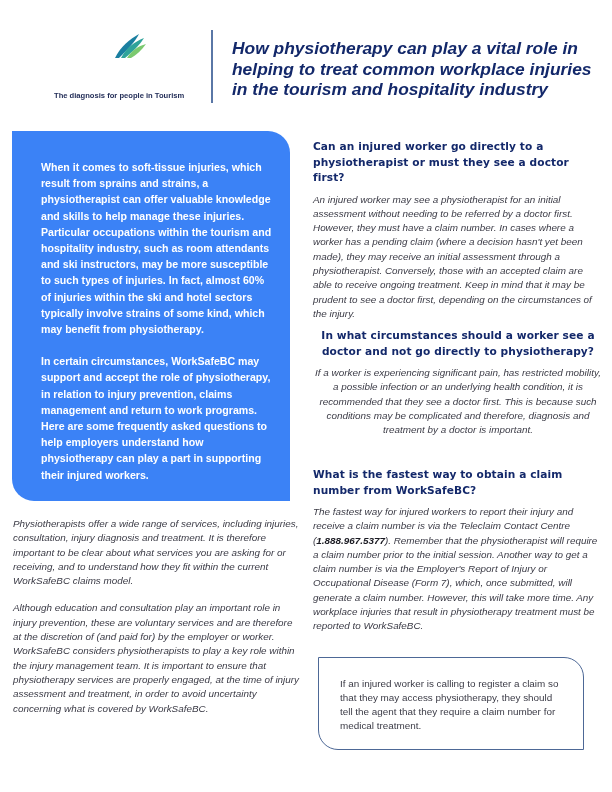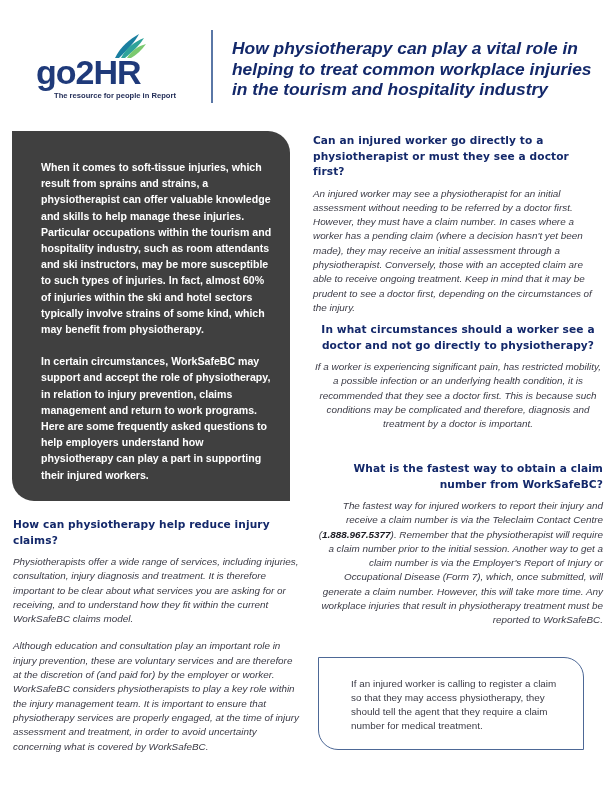--- a/index.html
+++ b/index.html
@@ -10,59 +10,57 @@
   .logo-leaf { position: absolute; left: 77px; top: 2px; width: 34px; height: 28px; }
   .logo-word { position: absolute; left: 0; top: 22px; font-family: "Liberation Sans", sans-serif;
     font-weight: bold; font-size: 34px; letter-spacing: -1px; color: #1f3a7a; line-height: 40px; }
   .logo-tag { position: absolute; left: 18px; top: 61px; font-size: 7.6px; font-weight: bold; color: #1f2a55; white-space: nowrap; }
 
   .header-divider { position: absolute; left: 211px; top: 30px; width: 2px; height: 73px; background: #5a77a6; }
   .page-title { position: absolute; left: 232px; top: 38px; width: 370px; font-weight: bold;
     font-size: 17.4px; line-height: 20.5px; color: #13286a; font-style: italic; }
 
   .intro-box { position: absolute; left: 12px; top: 131px; width: 278px; height: 370px;
-    background: #404040; border-radius: 0 22px 0 22px; padding: 28px 18px 0 29px; }
+    background: #3b82f6; border-radius: 0 22px 0 22px; padding: 28px 18px 0 29px; }
   .intro-box p { color: #ffffff; font-weight: bold; font-size: 10.6px; line-height: 16.2px; margin-bottom: 16px; }
 
   .section { position: absolute; }
-  .section h2 { font-family: "DejaVu Sans", sans-serif; font-weight: bold; font-size: 10.6px; line-height: 15.5px; color: #13286a; margin-bottom: 7px; letter-spacing: 0.1px; }
+  .section h2 { font-family: "DejaVu Sans", sans-serif; font-weight: bold; font-size: 10.6px; line-height: 15.5px; color: #13286a; margin-bottom: 7px; letter-spacing: 0.1px; margin-top: 6px; }
   .section p { font-size: 9.9px; line-height: 14.3px; color: #3b3b46; margin-bottom: 13px; font-style: italic; }
   .section strong { color: #1a1a22; }
 
   .s-left { left: 13px; top: 517px; width: 288px; }
   .s-r1 { left: 313px; top: 133px; width: 290px; }
   .s-r2 { left: 313px; top: 322px; width: 290px; text-align: center; }
-  .s-r3 { left: 313px; top: 461px; width: 290px; text-align: right; }
+  .s-r3 { left: 313px; top: 461px; width: 290px; }
 
   .callout { position: absolute; left: 318px; top: 657px; width: 266px; height: 93px;
-    border: 1px solid #4d6896; border-radius: 0 20px 0 20px; padding: 19px 20px 0 32px; }
+    border: 1px solid #4d6896; border-radius: 0 20px 0 20px; padding: 19px 20px 0 21px; }
   .callout p { font-size: 9.9px; line-height: 14px; color: #3b3b46; }
 </style>
 </head>
 <body>
 
 <div class="logo">
   <svg class="logo-leaf" viewBox="0 0 34 28">
     <path d="M2 26 C8 14, 16 8, 26 2 C22 10, 14 18, 6 26 Z" fill="#1a7fa0"></path>
     <path d="M8 26 C13 16, 21 10, 31 6 C27 13, 19 20, 12 26 Z" fill="#2fa39a"></path>
     <path d="M14 26 C18 19, 25 14, 33 12 C29 18, 23 23, 18 26 Z" fill="#7bc96f"></path>
   </svg>
-  <div class="logo-word">go2HR</div>
-  <div class="logo-tag">The resource for people in Report</div>
+  <div class="logo-tag">The diagnosis for people in Tourism</div>
 </div>
 <div class="header-divider"></div>
 <h1 class="page-title">How physiotherapy can play a vital role in helping to treat common workplace injuries in the tourism and hospitality industry</h1>
 
 <div class="intro-box">
   <p>When it comes to soft-tissue injuries, which result from sprains and strains, a physiotherapist can offer valuable knowledge and skills to help manage these injuries. Particular occupations within the tourism and hospitality industry, such as room attendants and ski instructors, may be more susceptible to such types of injuries. In fact, almost 60% of injuries within the ski and hotel sectors typically involve strains of some kind, which may benefit from physiotherapy.</p>
   <p>In certain circumstances, WorkSafeBC may support and accept the role of physiotherapy, in relation to injury prevention, claims management and return to work programs. Here are some frequently asked questions to help employers understand how physiotherapy can play a part in supporting their injured workers.</p>
 </div>
 
 <div class="section s-left">
-  <h2>How can physiotherapy help reduce injury claims?</h2>
   <p>Physiotherapists offer a wide range of services, including injuries, consultation, injury diagnosis and treatment. It is therefore important to be clear about what services you are asking for or receiving, and to understand how they fit within the current WorkSafeBC claims model.</p>
   <p>Although education and consultation play an important role in injury prevention, these are voluntary services and are therefore at the discretion of (and paid for) by the employer or worker. WorkSafeBC considers physiotherapists to play a key role within the injury management team. It is important to ensure that physiotherapy services are properly engaged, at the time of injury assessment and treatment, in order to avoid uncertainty concerning what is covered by WorkSafeBC.</p>
 </div>
 
 <div class="section s-r1">
   <h2>Can an injured worker go directly to a physiotherapist or must they see a doctor first?</h2>
   <p>An injured worker may see a physiotherapist for an initial assessment without needing to be referred by a doctor first. However, they must have a claim number. In cases where a worker has a pending claim (where a decision hasn't yet been made), they may receive an initial assessment through a physiotherapist. Conversely, those with an accepted claim are able to receive ongoing treatment.  Keep in mind that it may be prudent to see a doctor first, depending on the circumstances of the injury.</p>
 </div>
 
 <div class="section s-r2">

